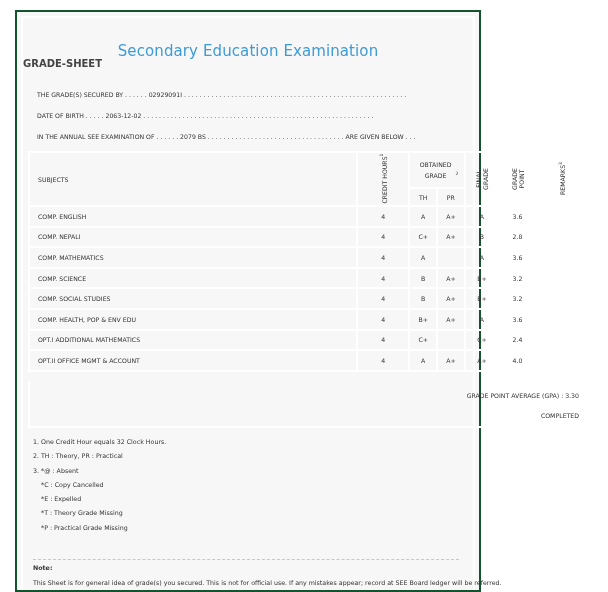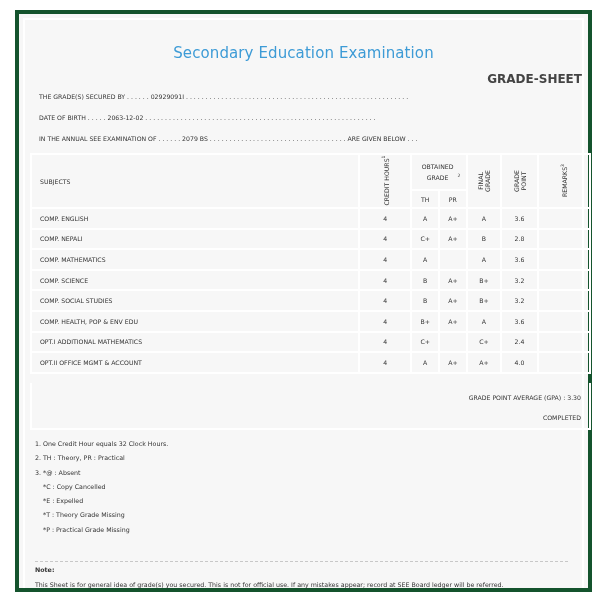--- a/index.html
+++ b/index.html
@@ -1,32 +1,32 @@
 <!DOCTYPE html>
 <html><head>
 <meta charset="utf-8">
 <style>
   * { box-sizing: border-box; margin: 0; padding: 0; }
   html, body { width: 608px; height: 592px; background: #ffffff; overflow: hidden; }
   body { font-family: "DejaVu Sans", sans-serif; color: #333; }
   .outer {
-    position: absolute; left: 15px; top: 10px; width: 577px; height: 582px;
-    background: #f7f7f7; border: 4px solid #14532d;
+    position: absolute; left: 15px; top: 10px; width: 466px; height: 582px;
+    background: #f7f7f7; border: 2px solid #14532d;
   }
   .inner {
     position: absolute; left: 4px; top: 4px; right: 4px; bottom: 0;
     border: 2px solid #ffffff; border-bottom: none;
   }
   .title {
     position: absolute; top: 24px; left: 0; right: 0; text-align: center;
     font-size: 15px; color: #3d9bd6; font-weight: normal; letter-spacing: 0.1px;
   }
   .subtitle {
-    position: absolute; top: 52px; left: 0; right: 0; text-align: right;
-    font-size: 12px; font-weight: bold; color: #444;
+    position: absolute; top: 40px; left: 0; right: 0; text-align: left;
+    font-size: 10px; font-weight: bold; color: #444;
   }
   .info-line {
     position: absolute; left: 14px; font-size: 6.2px; color: #333; white-space: nowrap;
   }
   .info-line.l1 { top: 73px; }
   .info-line.l2 { top: 94px; }
   .info-line.l3 { top: 115px; }
 
   table.grades {
     position: absolute; left: 5px; top: 133px; width: 561px;

